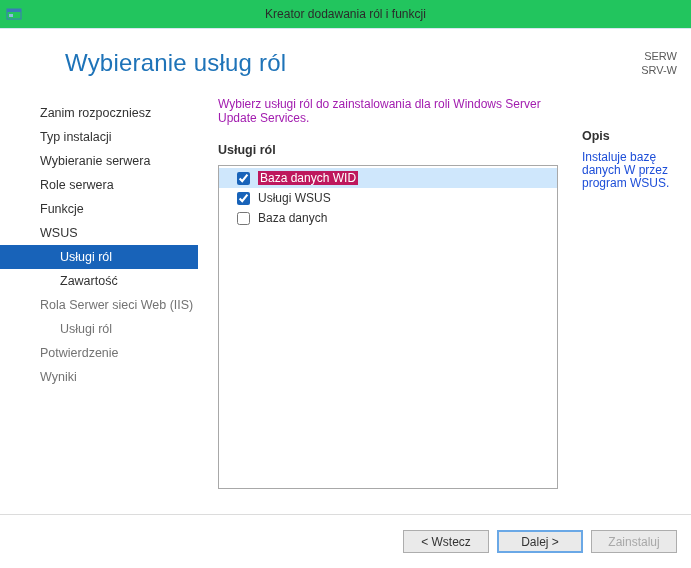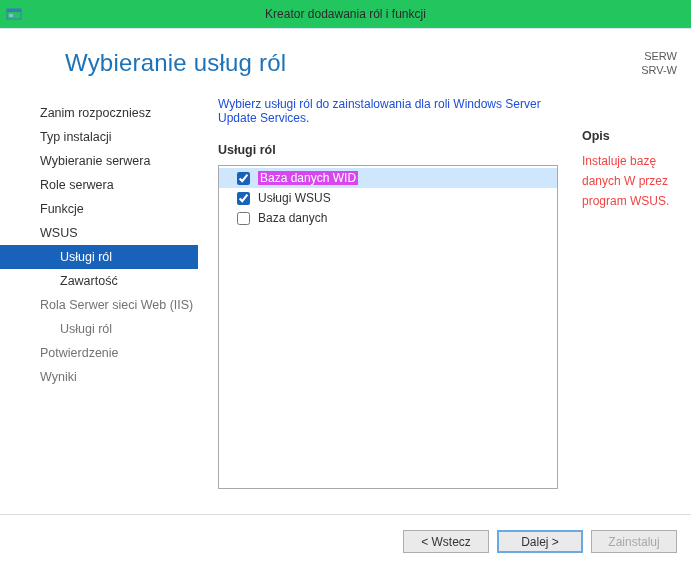--- a/index.html
+++ b/index.html
@@ -13,30 +13,30 @@
   .server-col { text-align: right; font-size: 11px; color: #5a5a5a; line-height: 14px; min-width: 50px; }
   .body { display: flex; flex: 1; min-height: 0; padding: 20px 0 0 0; }
   .sidebar { width: 198px; padding: 4px 0 0 0; }
   .side-item { padding: 5px 12px 5px 40px; font-size: 12.5px; color: #323232; cursor: pointer; white-space: nowrap; }
   .side-item.sub { padding-left: 60px; }
   .side-item.active { background: #1863b9; color: #fff; }
   .side-item.sub.active { padding-left: 60px; }
   .side-item.disabled { color: #737373; cursor: default; }
   .main { flex: 1; display: flex; padding: 0 0 0 20px; min-width: 0; }
   .center-col { width: 340px; display: flex; flex-direction: column; }
-  .instr { font-size: 12px; color: #1d4ed8; margin-bottom: 18px; }
+  .instr { font-size: 12px; color: #a21caf; margin-bottom: 18px; }
   .list-label, .opis-label { font-size: 12.5px; font-weight: bold; margin-bottom: 8px; }
   .listbox { border: 1px solid #a8a8a8; height: 324px; background: #fff; overflow: auto; padding: 2px 0; }
   .li { display: flex; align-items: center; height: 20px; padding: 0 6px 0 18px; gap: 8px; }
   .li.sel { background: #cfe7fc; }
   .li input[type=checkbox] { width: 13px; height: 13px; margin: 0; accent-color: #1863b9; }
   .li .lbl { font-size: 12px; }
-  .li.sel .lbl { background: #d946ef; color: #fff; padding: 0 2px; }
+  .li.sel .lbl { background: #be185d; color: #fff; padding: 0 2px; }
   .right-col { flex: 1; padding-left: 24px; min-width: 0; }
-  .desc-text { font-size: 12px; color: #ef4444; line-height: 20px; margin-top: 4px; }
+  .desc-text { font-size: 12px; color: #1d4ed8; line-height: 13px; margin-top: 4px; }
   .footer { height: 54px; border-top: 1px solid #dcdcdc; display: flex; align-items: center; justify-content: flex-end; padding-right: 14px; gap: 8px; }
   .btn { min-width: 86px; height: 23px; border: 1px solid #adadad; background: #eaeaea; font-size: 12px; color: #333; cursor: pointer; padding: 0 12px; }
   .btn.primary { border: 2px solid #6aa8e6; background: #eaeaea; }
   .btn:disabled { color: #a8a8a8; cursor: default; }
 </style>
 </head>
 <body>
 
 <div class="titlebar">
   <span class="icon">

